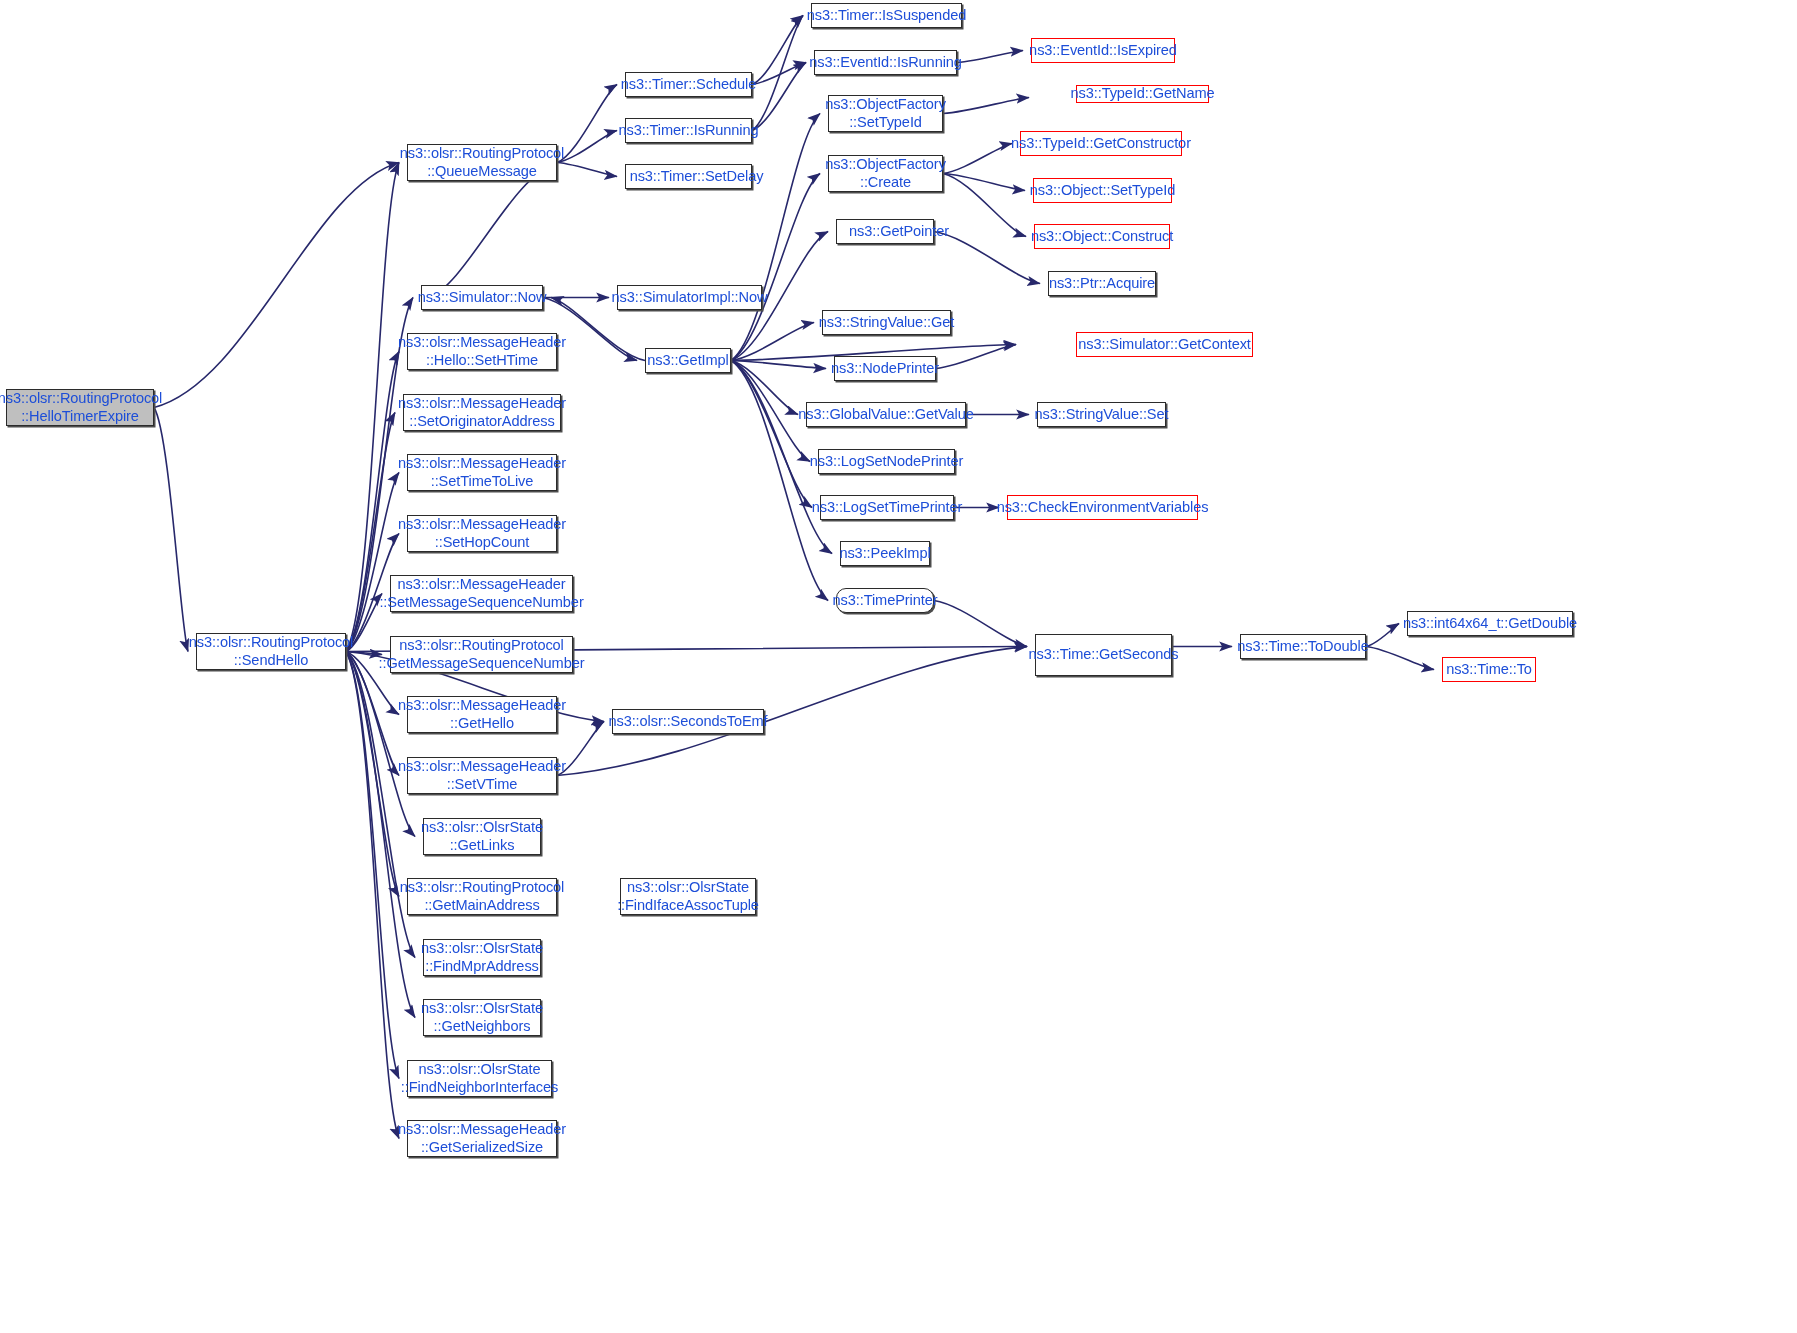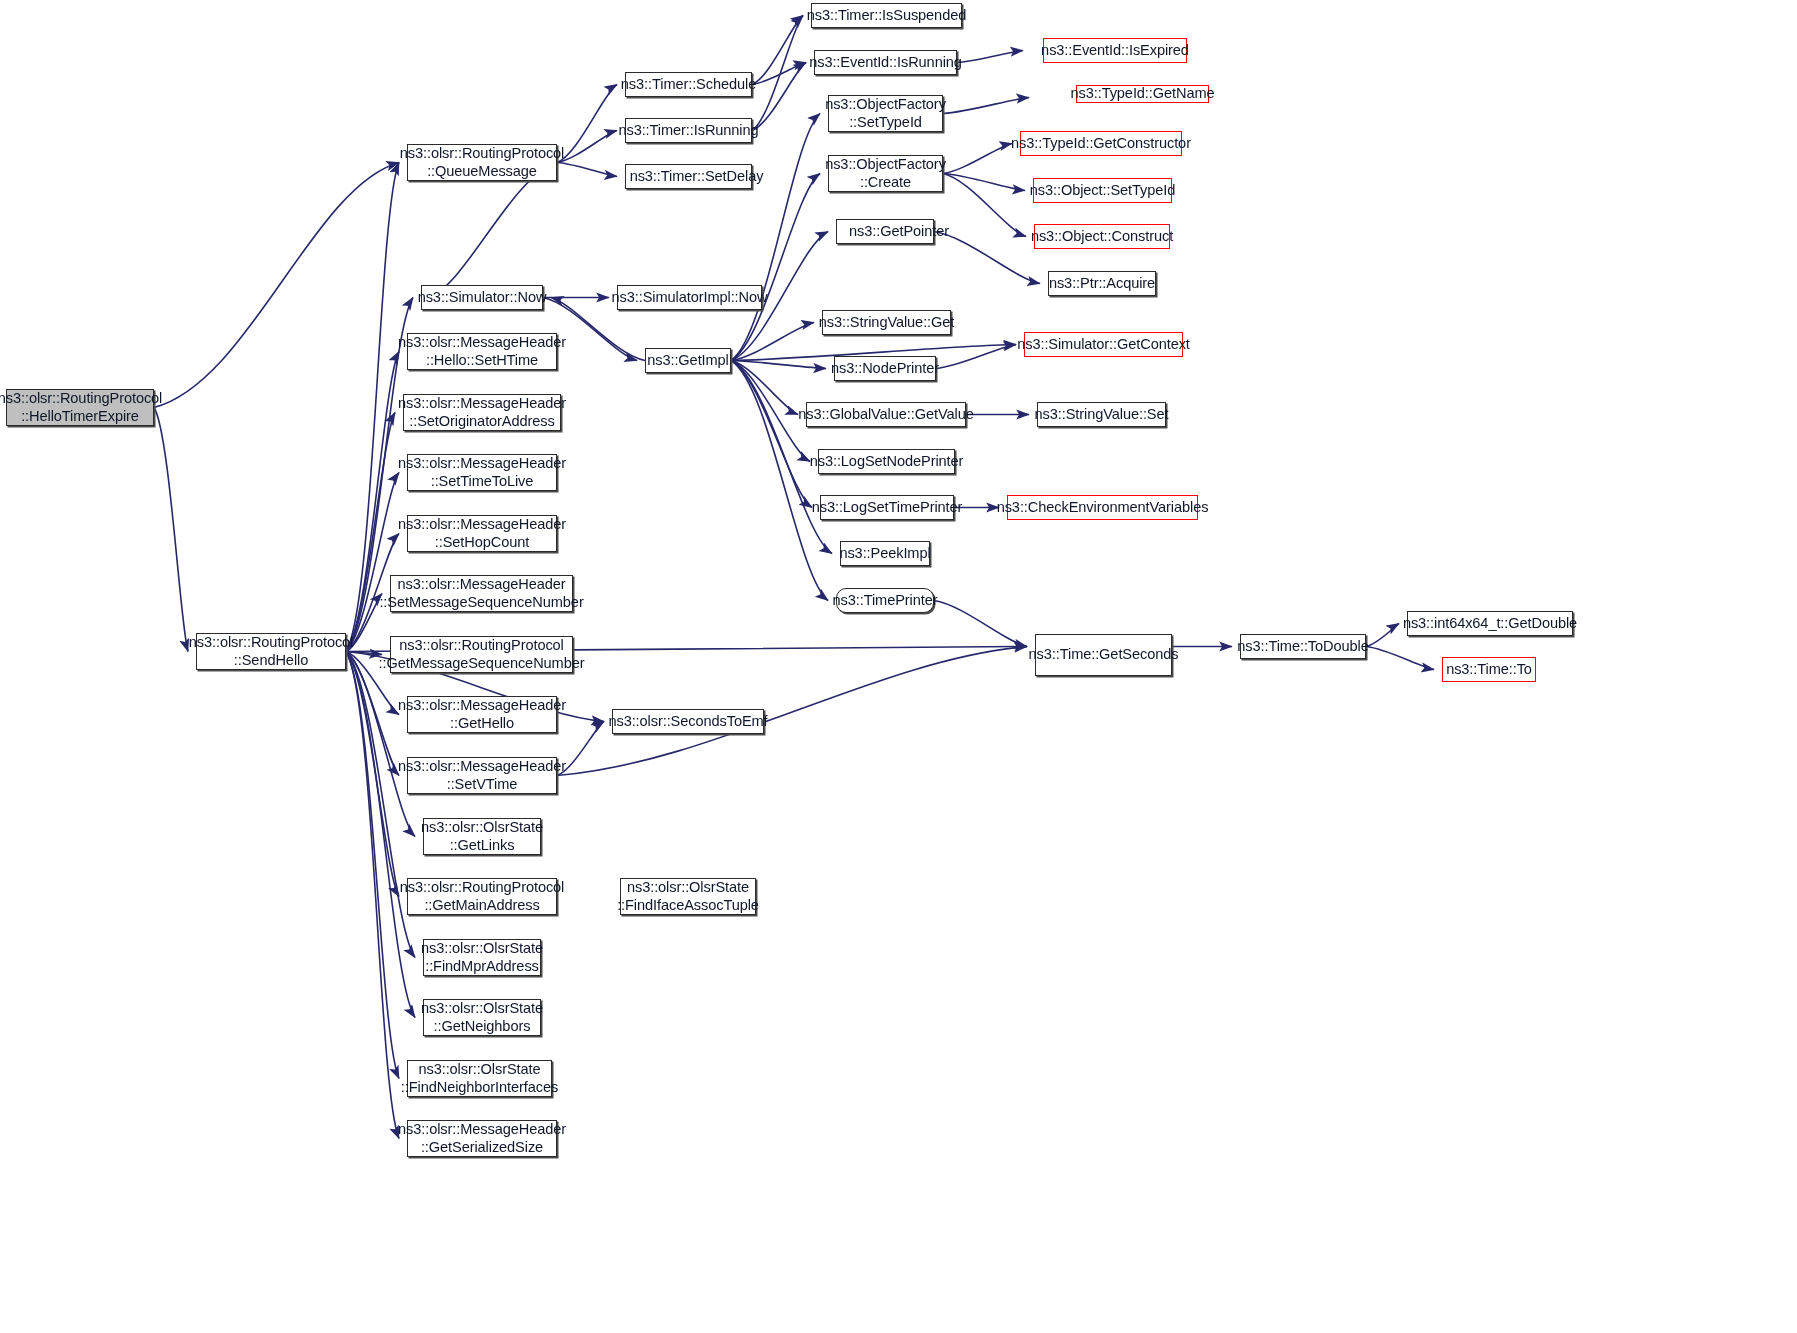--- a/index.html
+++ b/index.html
@@ -25,21 +25,21 @@
   }
   .node {
     position: absolute;
     box-sizing: border-box;
     display: flex;
     align-items: center;
     justify-content: center;
     text-align: center;
     border: 1px solid #2b2b2b;
     background: #ffffff;
-    color: #0f172a;
+    color: #1d4ed8;
     font-size: 14.6px;
     line-height: 1.18;
     letter-spacing: -0.1px;
     white-space: pre-line;
     padding: 0 4px;
     box-shadow: 1.5px 1.5px 0 0 #4d4d4d;
   }
   .node.red {
     border: 1.6px solid #ff0000;
     box-shadow: none;
@@ -124,37 +124,37 @@
 ::HelloTimerExpire</div>
       <div class="node" style="left: 196px; top: 633px; width: 150px; height: 37px;">ns3::olsr::RoutingProtocol
 ::SendHello</div>
       <div class="node" style="left: 407px; top: 144px; width: 150px; height: 37px;">ns3::olsr::RoutingProtocol
 ::QueueMessage</div>
       <div class="node" style="left: 625px; top: 72px; width: 127px; height: 25px;">ns3::Timer::Schedule</div>
       <div class="node" style="left: 625px; top: 118px; width: 127px; height: 25px;">ns3::Timer::IsRunning</div>
       <div class="node" style="left: 625px; top: 164px; width: 127px; height: 25px; padding-left: 20px;">ns3::Timer::SetDelay</div>
       <div class="node" style="left: 811px; top: 3px; width: 151px; height: 25px;">ns3::Timer::IsSuspended</div>
       <div class="node" style="left: 814px; top: 50px; width: 143px; height: 25px;">ns3::EventId::IsRunning</div>
-      <div class="node red" style="left: 1031px; top: 38px; width: 144px; height: 25px; margin-left: 12px;">ns3::EventId::IsExpired</div>
+      <div class="node red" style="left: 1031px; top: 38px; width: 144px; height: 25px;">ns3::EventId::IsExpired</div>
       <div class="node" style="left: 828px; top: 95px; width: 115px; height: 37px;">ns3::ObjectFactory
 ::SetTypeId</div>
       <div class="node red" style="left: 1076px; top: 85px; width: 133px; height: 18px;">ns3::TypeId::GetName</div>
       <div class="node" style="left: 828px; top: 155px; width: 115px; height: 37px;">ns3::ObjectFactory
 ::Create</div>
       <div class="node red" style="left: 1020px; top: 131px; width: 162px; height: 25px;">ns3::TypeId::GetConstructor</div>
       <div class="node red" style="left: 1033px; top: 178px; width: 139px; height: 25px;">ns3::Object::SetTypeId</div>
       <div class="node red" style="left: 1034px; top: 224px; width: 136px; height: 25px;">ns3::Object::Construct</div>
       <div class="node" style="left: 836px; top: 219px; width: 98px; height: 25px; padding-left: 32px;">ns3::GetPointer</div>
       <div class="node" style="left: 1048px; top: 271px; width: 108px; height: 25px;">ns3::Ptr::Acquire</div>
       <div class="node" style="left: 421px; top: 285px; width: 122px; height: 25px;">ns3::Simulator::Now</div>
       <div class="node" style="left: 617px; top: 285px; width: 145px; height: 25px;">ns3::SimulatorImpl::Now</div>
       <div class="node" style="left: 645px; top: 348px; width: 86px; height: 25px;">ns3::GetImpl</div>
       <div class="node" style="left: 822px; top: 310px; width: 129px; height: 25px;">ns3::StringValue::Get</div>
       <div class="node" style="left: 834px; top: 356px; width: 102px; height: 25px;">ns3::NodePrinter</div>
-      <div class="node red" style="left: 1024px; top: 332px; width: 159px; height: 25px;">ns3::Simulator::GetContext</div>
+      <div class="node red" style="left: 1076px; top: 332px; width: 177px; height: 25px;">ns3::Simulator::GetContext</div>
       <div class="node" style="left: 806px; top: 402px; width: 160px; height: 25px;">ns3::GlobalValue::GetValue</div>
       <div class="node" style="left: 1037px; top: 402px; width: 129px; height: 25px;">ns3::StringValue::Set</div>
       <div class="node" style="left: 818px; top: 449px; width: 137px; height: 25px;">ns3::LogSetNodePrinter</div>
       <div class="node" style="left: 820px; top: 495px; width: 134px; height: 25px;">ns3::LogSetTimePrinter</div>
       <div class="node red" style="left: 1007px; top: 495px; width: 191px; height: 25px;">ns3::CheckEnvironmentVariables</div>
       <div class="node" style="left: 840px; top: 541px; width: 90px; height: 25px;">ns3::PeekImpl</div>
       <div class="node" style="left: 836px; top: 588px; width: 98px; height: 25px; border-radius: 10px;">ns3::TimePrinter</div>
       <div class="node" style="left: 1035px; top: 634px; width: 137px; height: 42px;">ns3::Time::GetSeconds</div>
       <div class="node" style="left: 1240px; top: 634px; width: 126px; height: 25px;">ns3::Time::ToDouble</div>
       <div class="node" style="left: 1407px; top: 611px; width: 166px; height: 25px;">ns3::int64x64_t::GetDouble</div>

